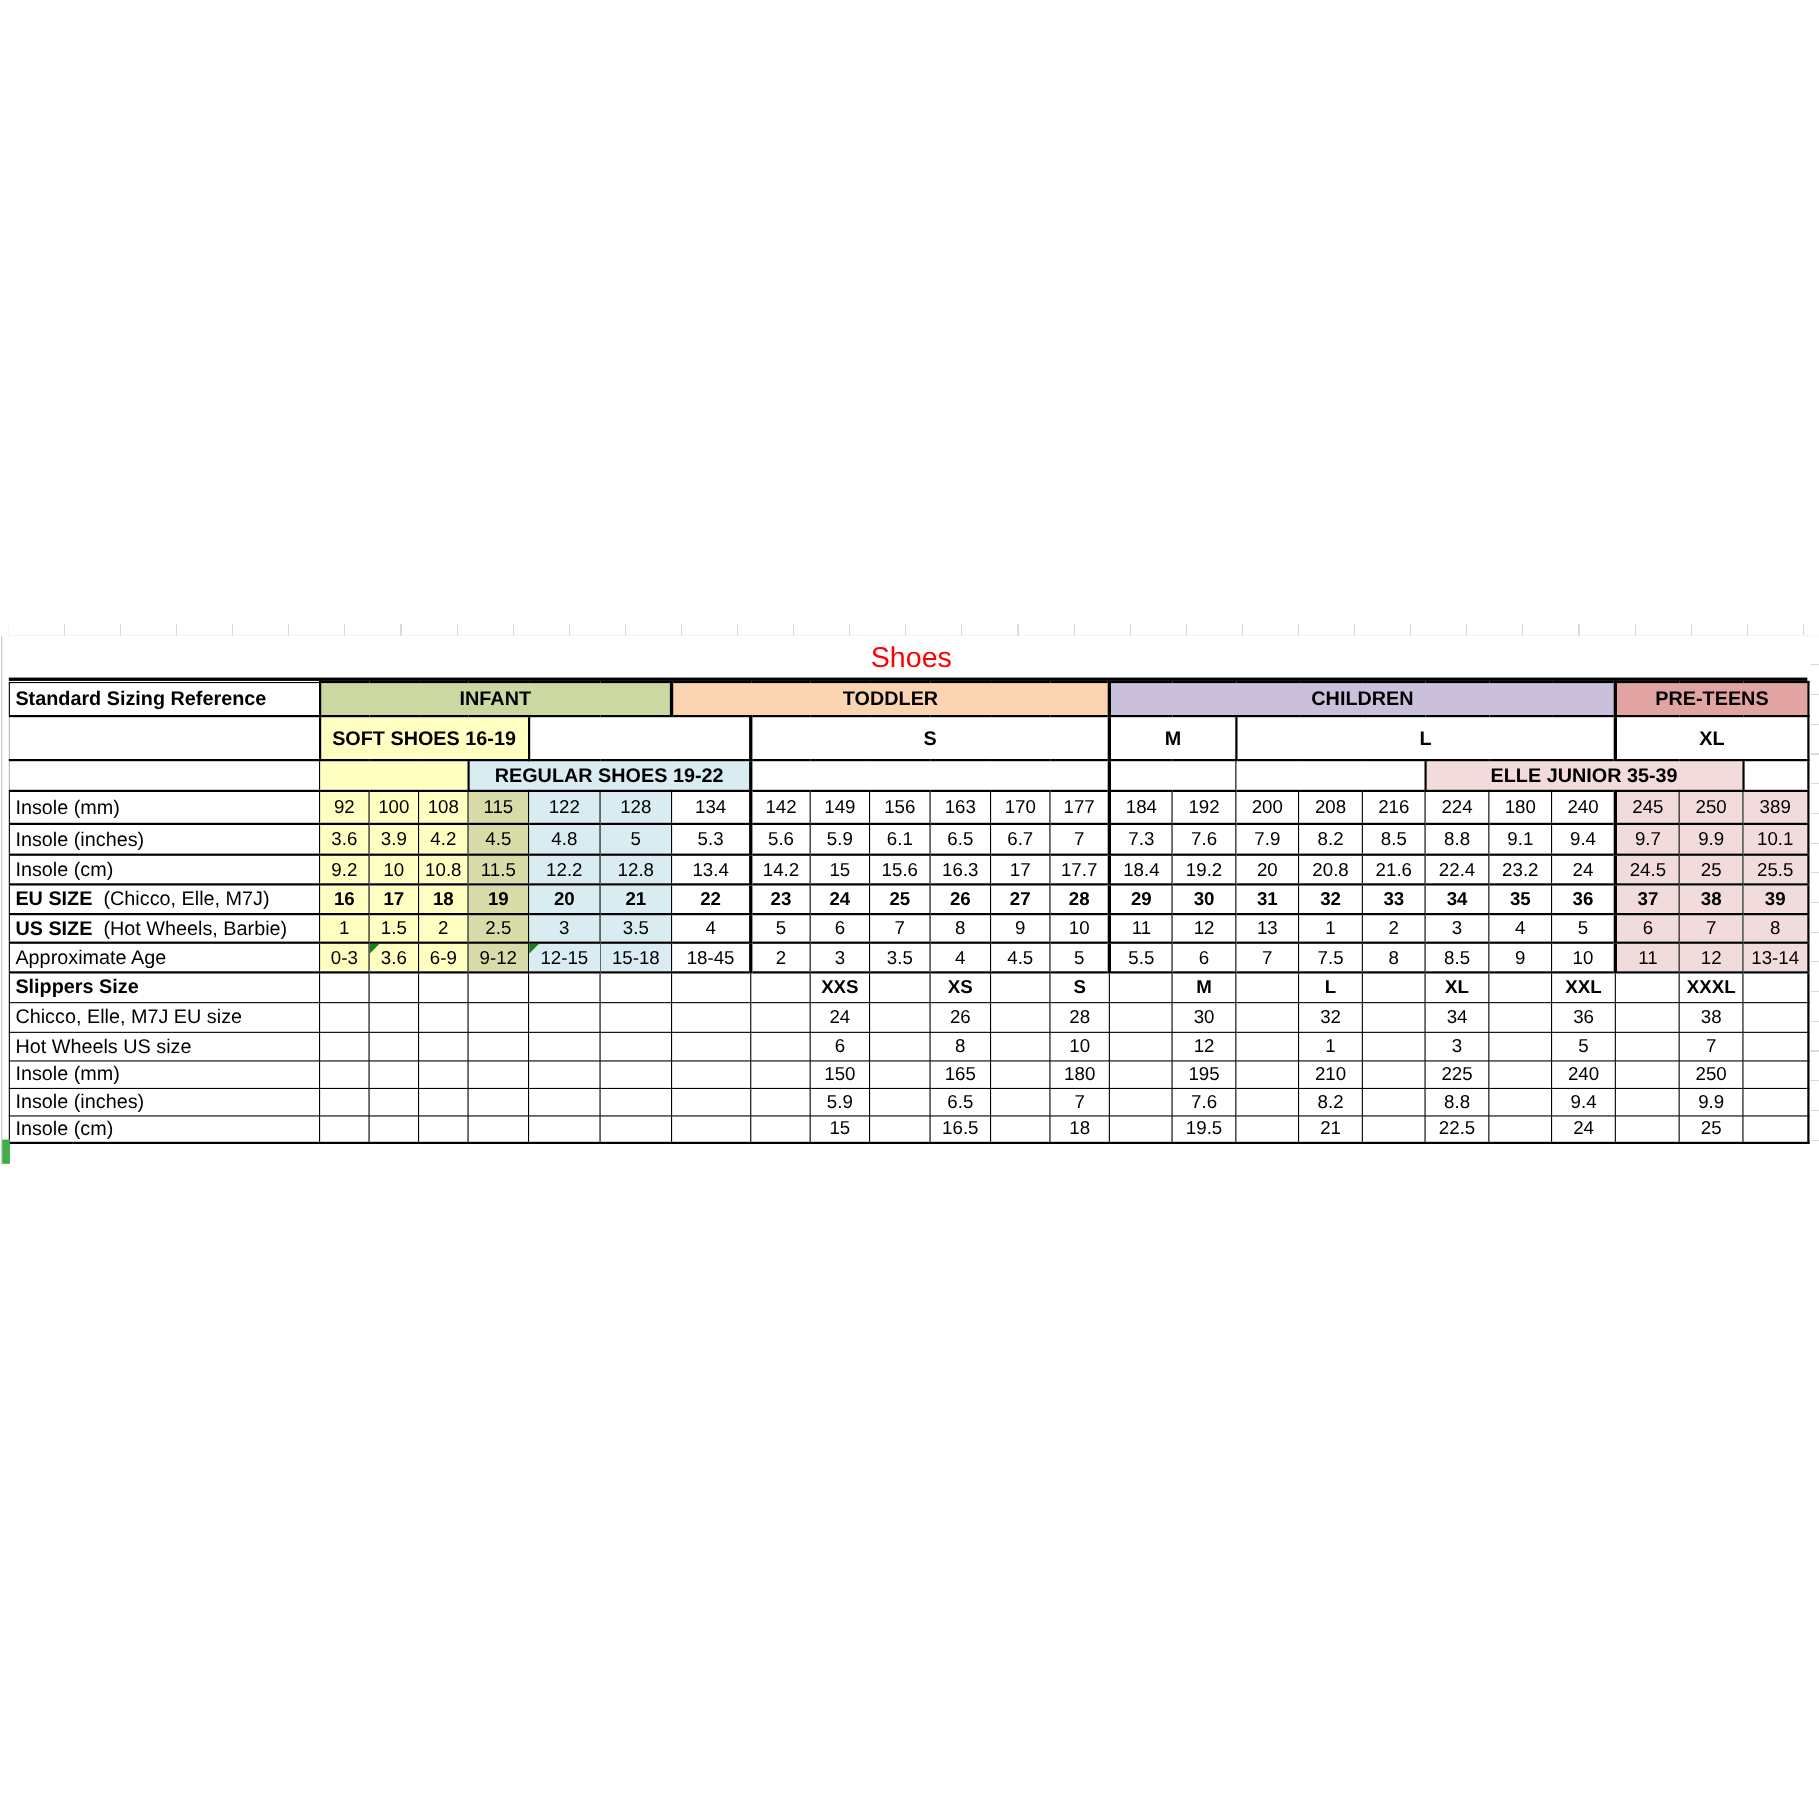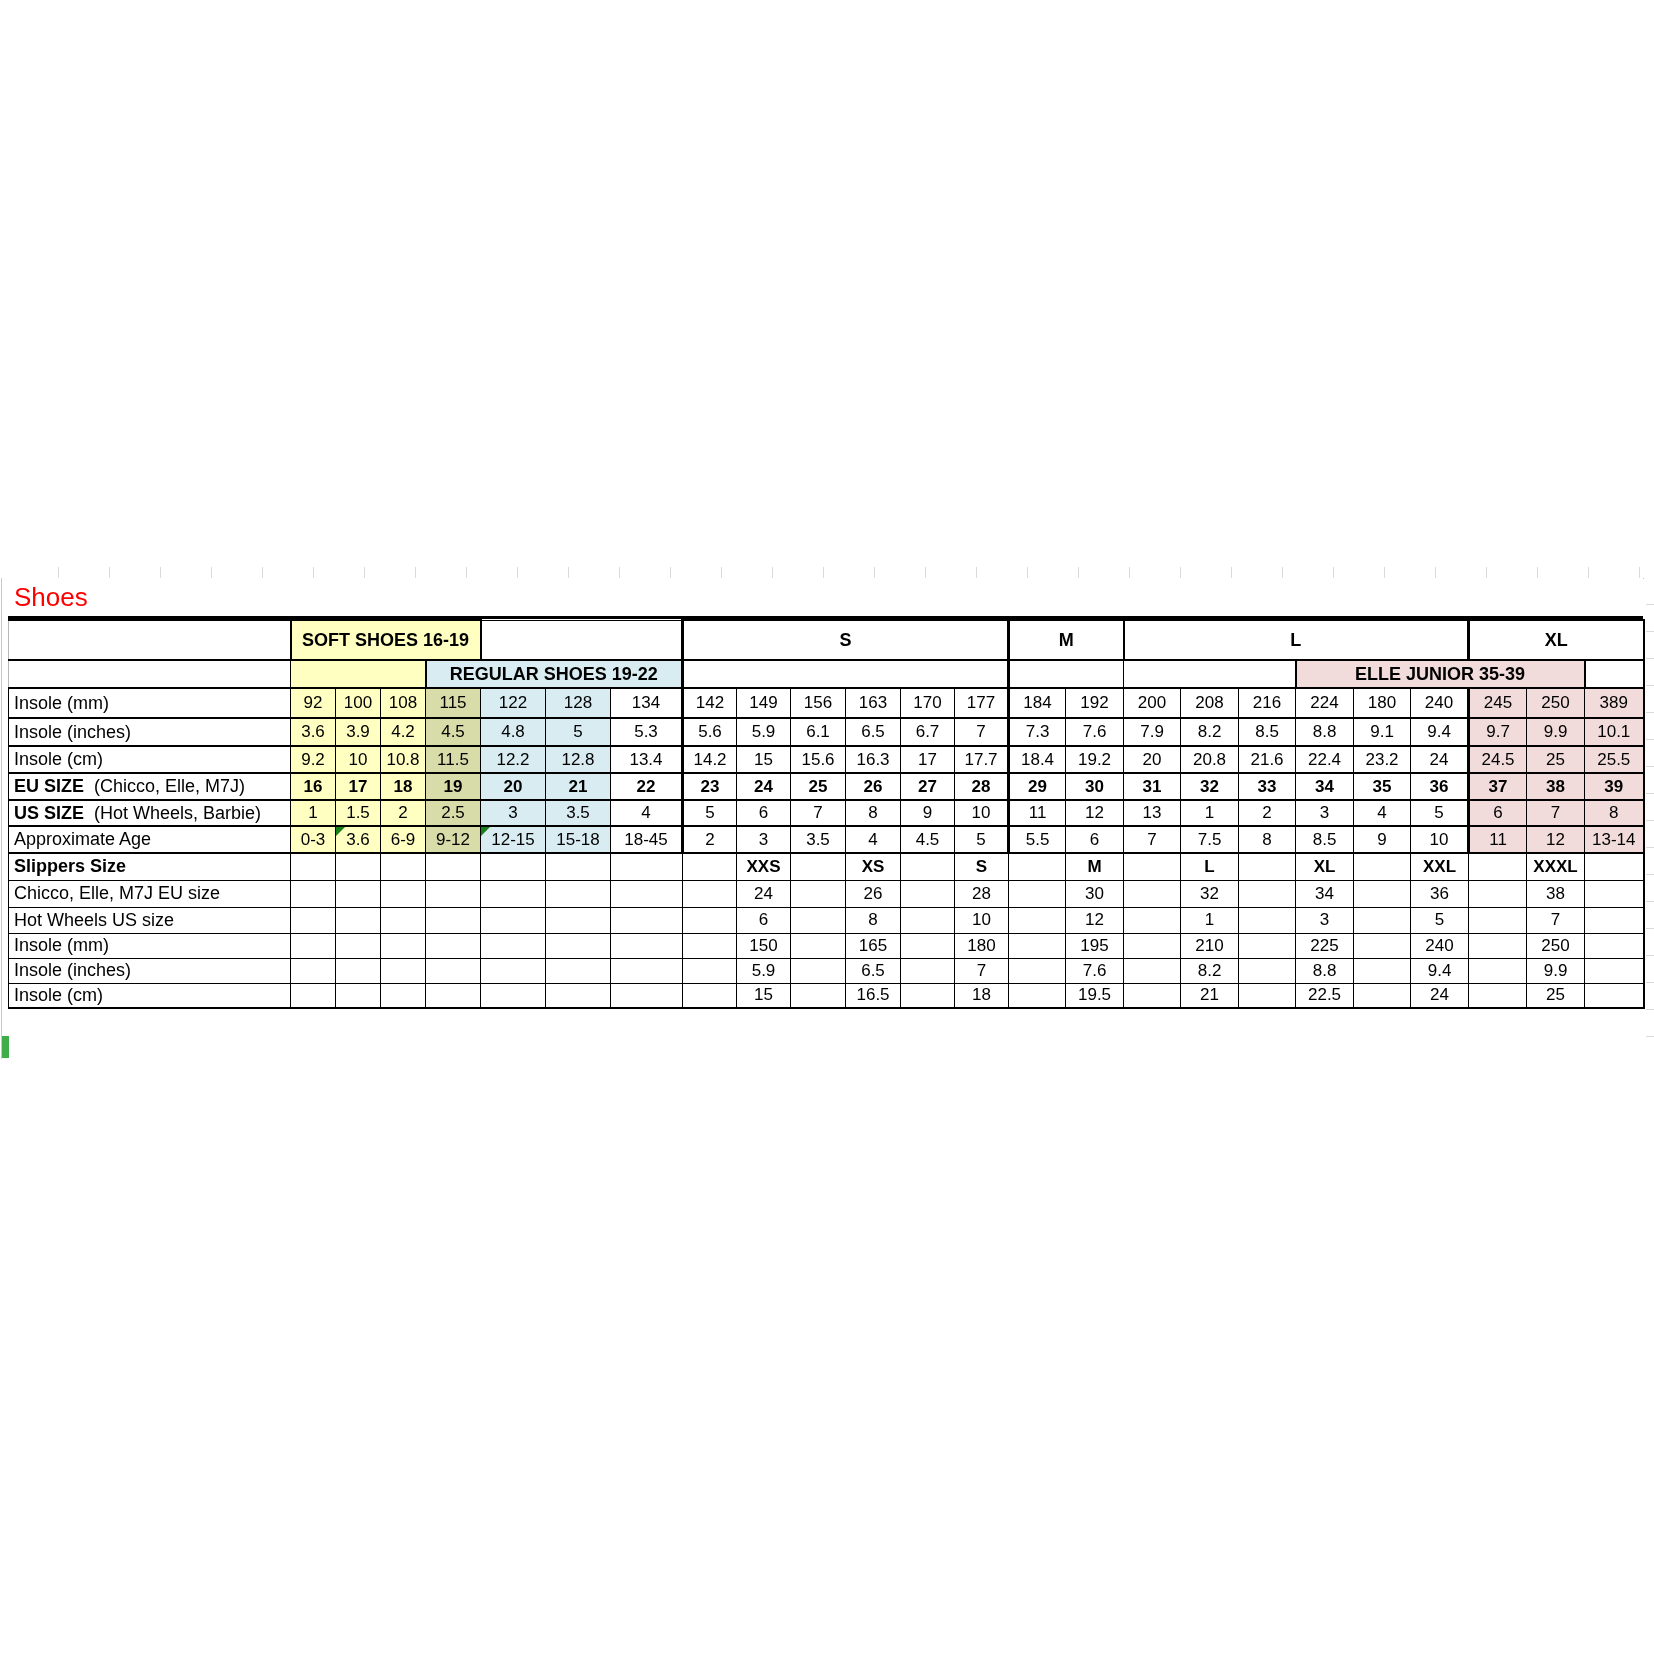--- a/index.html
+++ b/index.html
@@ -5,21 +5,21 @@
   html,body{margin:0;padding:0;}
   body{width:1654px;height:1654px;background:#ffffff;position:relative;
        font-family:"Liberation Sans",sans-serif;color:#000;}
   .ticks{position:absolute;left:8px;top:567px;width:1636px;height:11px;
          background:repeating-linear-gradient(90deg,transparent 0 50px,#d9d9d9 50px 51px);
          border-bottom:1px solid #c3c3c3;}
   .vline{position:absolute;left:1px;top:578px;width:1px;height:481px;background:#c9c9c9;}
   .rstubs{position:absolute;left:1646px;top:578px;width:8px;height:482px;
           background:repeating-linear-gradient(180deg,#ffffff 0 26px,#dadada 26px 27px);}
   .titlebar{position:absolute;left:8px;top:578px;width:1629px;height:38px;background:#fff;
-            border-bottom:3px solid #000;display:flex;align-items:center;padding-left:6px;}
+            border-bottom:3px solid #000;display:flex;align-items:center;padding-left:6px;justify-content:center;}
   .titlebar span{color:#ff0000;font-size:26px;}
   table{position:absolute;left:8px;top:619px;border-collapse:collapse;table-layout:fixed;
         width:1635px;border-right:2px solid #000;border-bottom:2px solid #000;
         border-left:1px solid #7f7f7f;}
   td{border:1px solid #000;text-align:center;font-size:17px;padding:0;overflow:hidden;
      white-space:nowrap;vertical-align:middle;}
   td.lbl{text-align:left;padding-left:5px;font-size:18px;}
   td.b, .b{font-weight:bold;}
   td.band{font-weight:bold;font-size:18px;border:2px solid #000;}
   td.szbox{font-weight:bold;font-size:18px;border:2px solid #000;}
@@ -75,20 +75,27 @@
         <col style="width: 58px;">
         <col style="width: 57px;">
         <col style="width: 58px;">
         <col style="width: 57px;">
         <col style="width: 58px;">
         <col style="width: 58px;">
         <col style="width: 58px;">
         <col style="width: 59px;">
       </colgroup>
     <tbody id="tb">
+        <tr style="height: 31px;">
+          <td class="lbl b b2a">Standard Sizing Reference</td>
+          <td colspan="6" class="band green">INFANT</td>
+          <td colspan="7" class="band peach bl3">TODDLER</td>
+          <td colspan="8" class="band purple bl3">CHILDREN</td>
+          <td colspan="3" class="band salmon bl3">PRE-TEENS</td>
+        </tr>
         <tr style="height: 40px;">
           <td class="ghost"></td>
           <td colspan="4" class="szbox yellow">SOFT SHOES 16-19</td>
           <td colspan="3" class=""></td>
           <td colspan="6" class="szbox bl3">S</td>
           <td colspan="2" class="szbox bl3">M</td>
           <td colspan="6" class="szbox">L</td>
           <td colspan="3" class="szbox bl3">XL</td>
         </tr>
         <tr style="height: 28px;">

